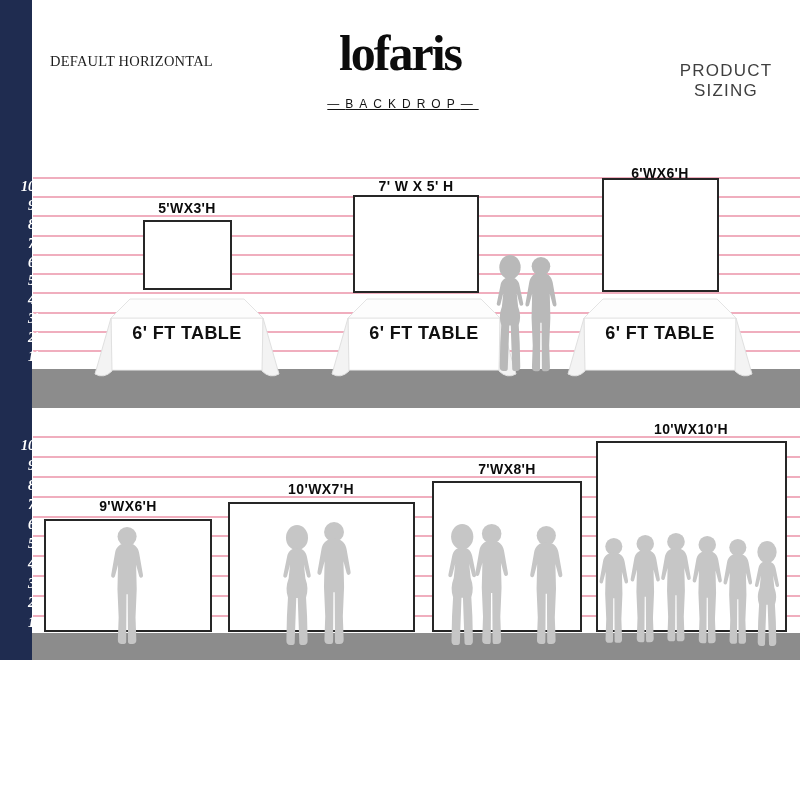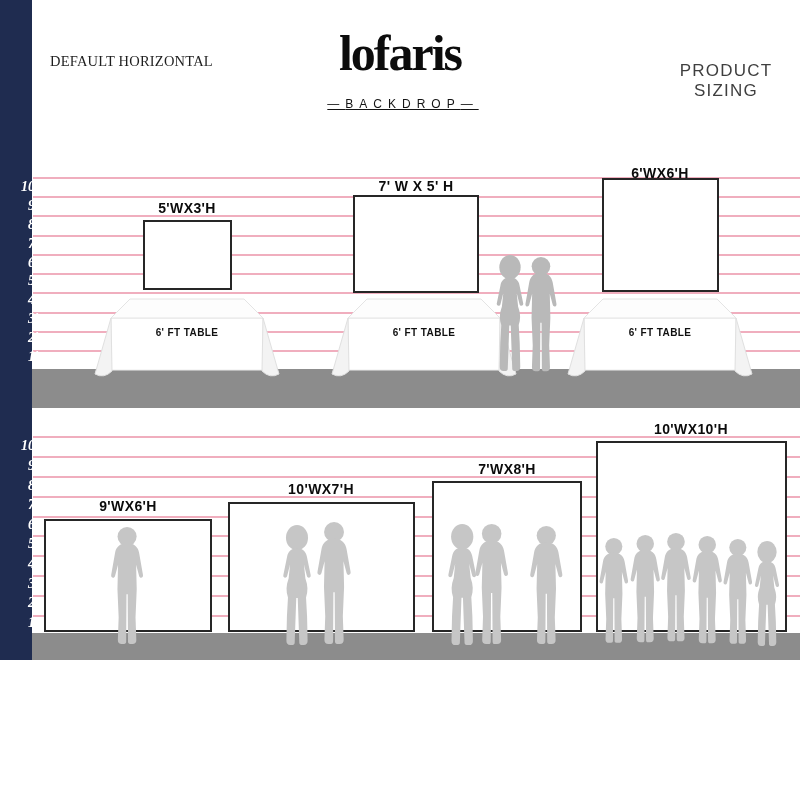--- a/index.html
+++ b/index.html
@@ -19,21 +19,21 @@
              letter-spacing:-2px;color:#0c0c0c;}
   .logo-tag{font-size:12px;letter-spacing:6px;color:#141414;margin-top:19px;padding-left:6px;text-decoration:underline;}
   .product-sizing{left:656px;top:61px;width:140px;text-align:center;font-size:17px;
                   letter-spacing:1.2px;color:#3f3f3f;}
   .rl{position:absolute;left:0;width:27px;height:17px;text-align:right;z-index:5;
       font-family:"Liberation Serif",serif;font-style:italic;font-weight:700;
       font-size:14px;line-height:17px;color:#ffffff;padding-left:12px;}
   .bd-label{position:absolute;width:150px;height:16px;line-height:16px;text-align:center;z-index:5;
             font-weight:600;font-size:14px;letter-spacing:.4px;color:#0b0b0b;}
   .table-label{position:absolute;width:160px;height:18px;line-height:18px;text-align:center;z-index:5;
-               font-weight:700;font-size:10px;letter-spacing:.4px;color:#101010;}
+               font-weight:700;font-size:18px;letter-spacing:.4px;color:#101010;}
 </style>
 </head>
 <body>
 
 <div id="canvas">
 
   <div class="ruler-bar"></div>
 
   <svg id="gridlines" width="800" height="800">
     <g stroke="#efa6b8" stroke-width="2.2" opacity="0.9">

